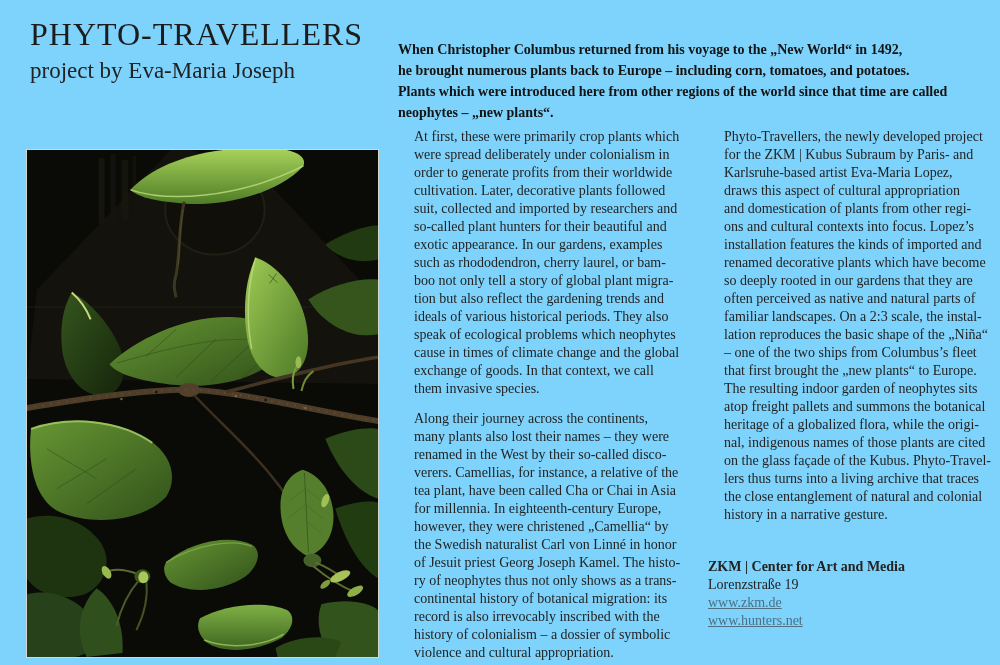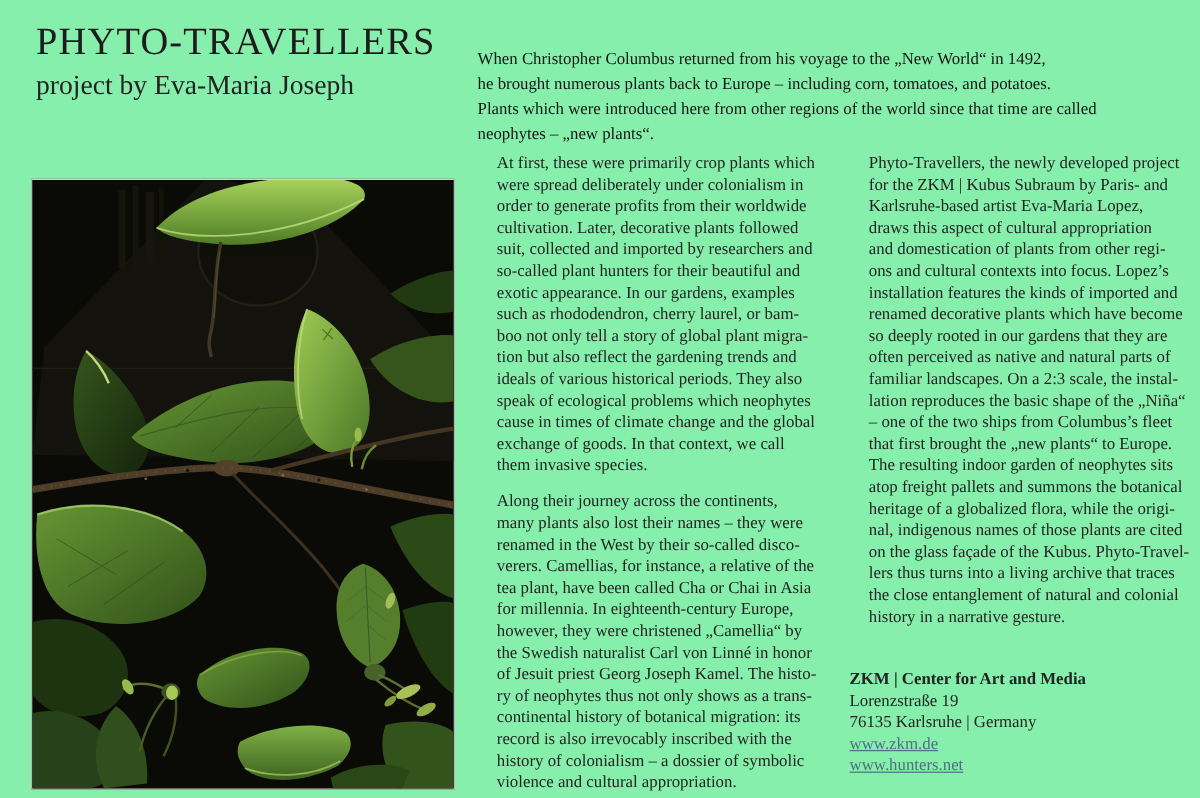--- a/index.html
+++ b/index.html
@@ -1,26 +1,26 @@
 <!DOCTYPE html>
 <html><head>
 <meta charset="utf-8">
 <style>
   html,body{margin:0;padding:0;background:#ffffff;}
   body{width:1000px;height:665px;overflow:hidden;position:relative;
        font-family:"Liberation Serif","DejaVu Serif",serif;color:#1f1f1f;}
-  .page{position:absolute;inset:0;background:#86efac;}
+  .page{position:absolute;inset:0;background:#7dd3fc;}
   .title{position:absolute;left:30px;top:16px;font-size:32px;font-weight:400;
          letter-spacing:1px;color:#1c1c1c;margin:0;}
   .subtitle{position:absolute;left:30px;top:58px;font-size:23px;color:#222;}
   .photo{position:absolute;left:26px;top:149px;width:353px;height:509px;margin:0;
          border:1px solid #d6d6d0;box-sizing:border-box;background:#0a0a07;}
   .photo svg{display:block;width:100%;height:100%;}
   .lines{white-space:pre;margin:0;}
-  .intro{position:absolute;left:398px;top:39px;width:585px;font-weight:normal;
+  .intro{position:absolute;left:398px;top:39px;width:585px;font-weight:bold;
          font-size:14px;line-height:21px;color:#141414;}
   .col{position:absolute;top:128px;font-size:14px;line-height:18px;color:#232323;}
   .col1{left:398px;width:288px;}
   .col2{left:708px;width:292px;}
   .col p{margin:0 0 12px 16px;}
   .exhibition{position:absolute;left:0;top:430px;font-size:14px;line-height:18px;}
   .exhibition .bold{font-weight:bold;}
   .exhibition a{display:block;color:#4d6f82;text-decoration:underline;cursor:pointer;}
 </style>
 </head>
@@ -199,19 +199,18 @@
 atop freight pallets and summons the botanical
 heritage of a globalized flora, while the origi-
 nal, indigenous names of those plants are cited
 on the glass façade of the Kubus. Phyto-Travel-
 lers thus turns into a living archive that traces
 the close entanglement of natural and colonial
 history in a narrative gesture.</p>
     <div class="exhibition">
       <div class="bold">ZKM | Center for Art and Media</div>
       <div>Lorenzstraße 19</div>
-      <div>76135 Karlsruhe | Germany</div>
       <a>www.zkm.de</a>
       <a>www.hunters.net</a>
     </div>
   </div>
 
 </div>
 
 </body></html>

